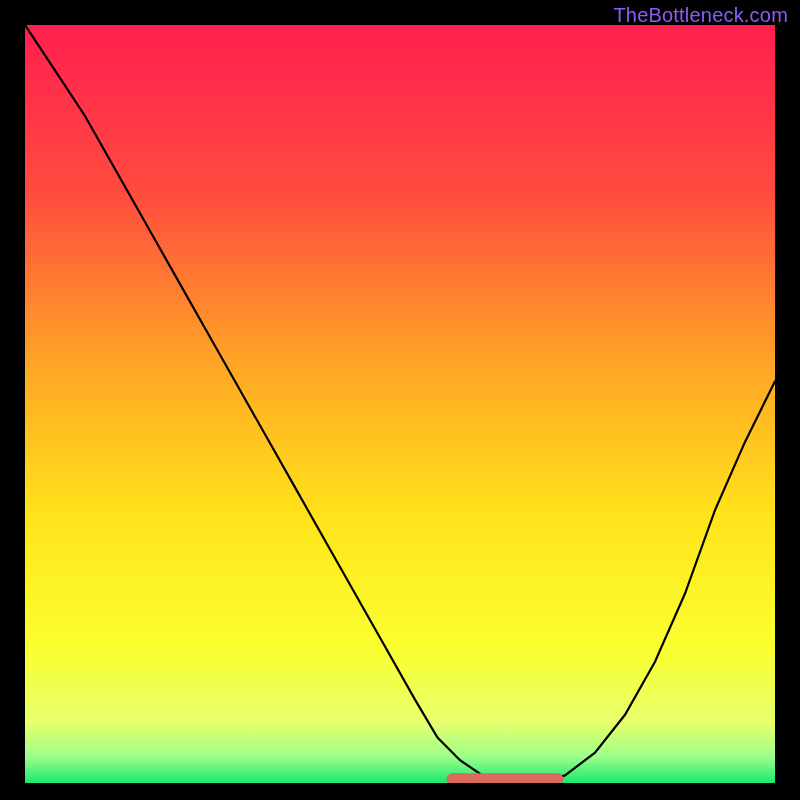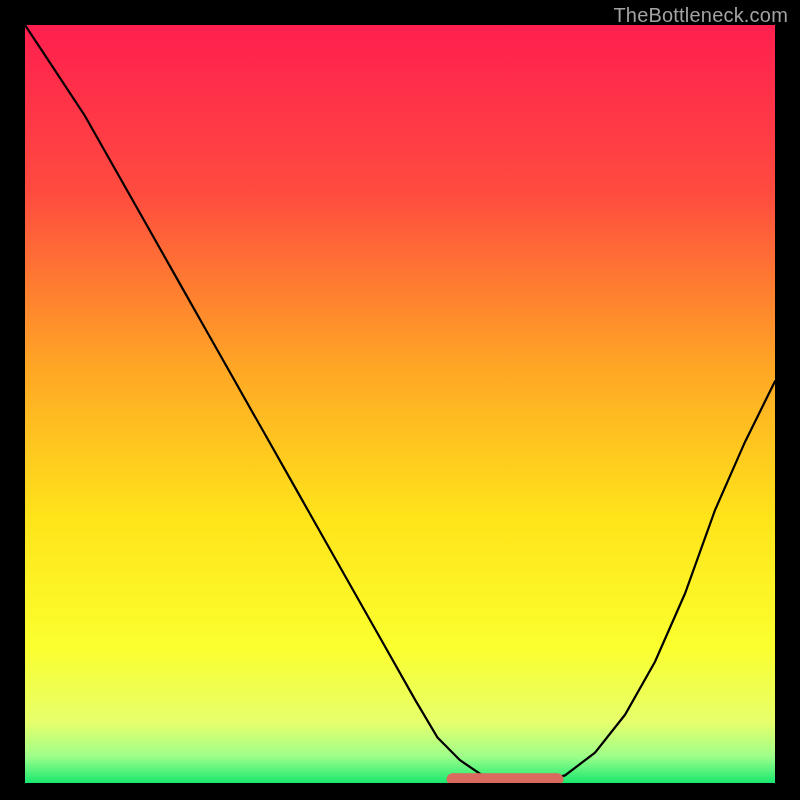--- a/index.html
+++ b/index.html
@@ -16,21 +16,21 @@
     top: 0;
     left: 0;
     width: 800px;
     height: 800px;
     background: #000;
   }
   .watermark {
     position: absolute;
     top: 4px;
     right: 12px;
-    color: #a3a3a3;
+    color: #8b5cf6;
     font-size: 20px;
     letter-spacing: 0.2px;
     font-weight: 400;
   }
   .plot-wrap {
     position: absolute;
     left: 25px;
     top: 25px;
     width: 750px;
     height: 758px;

